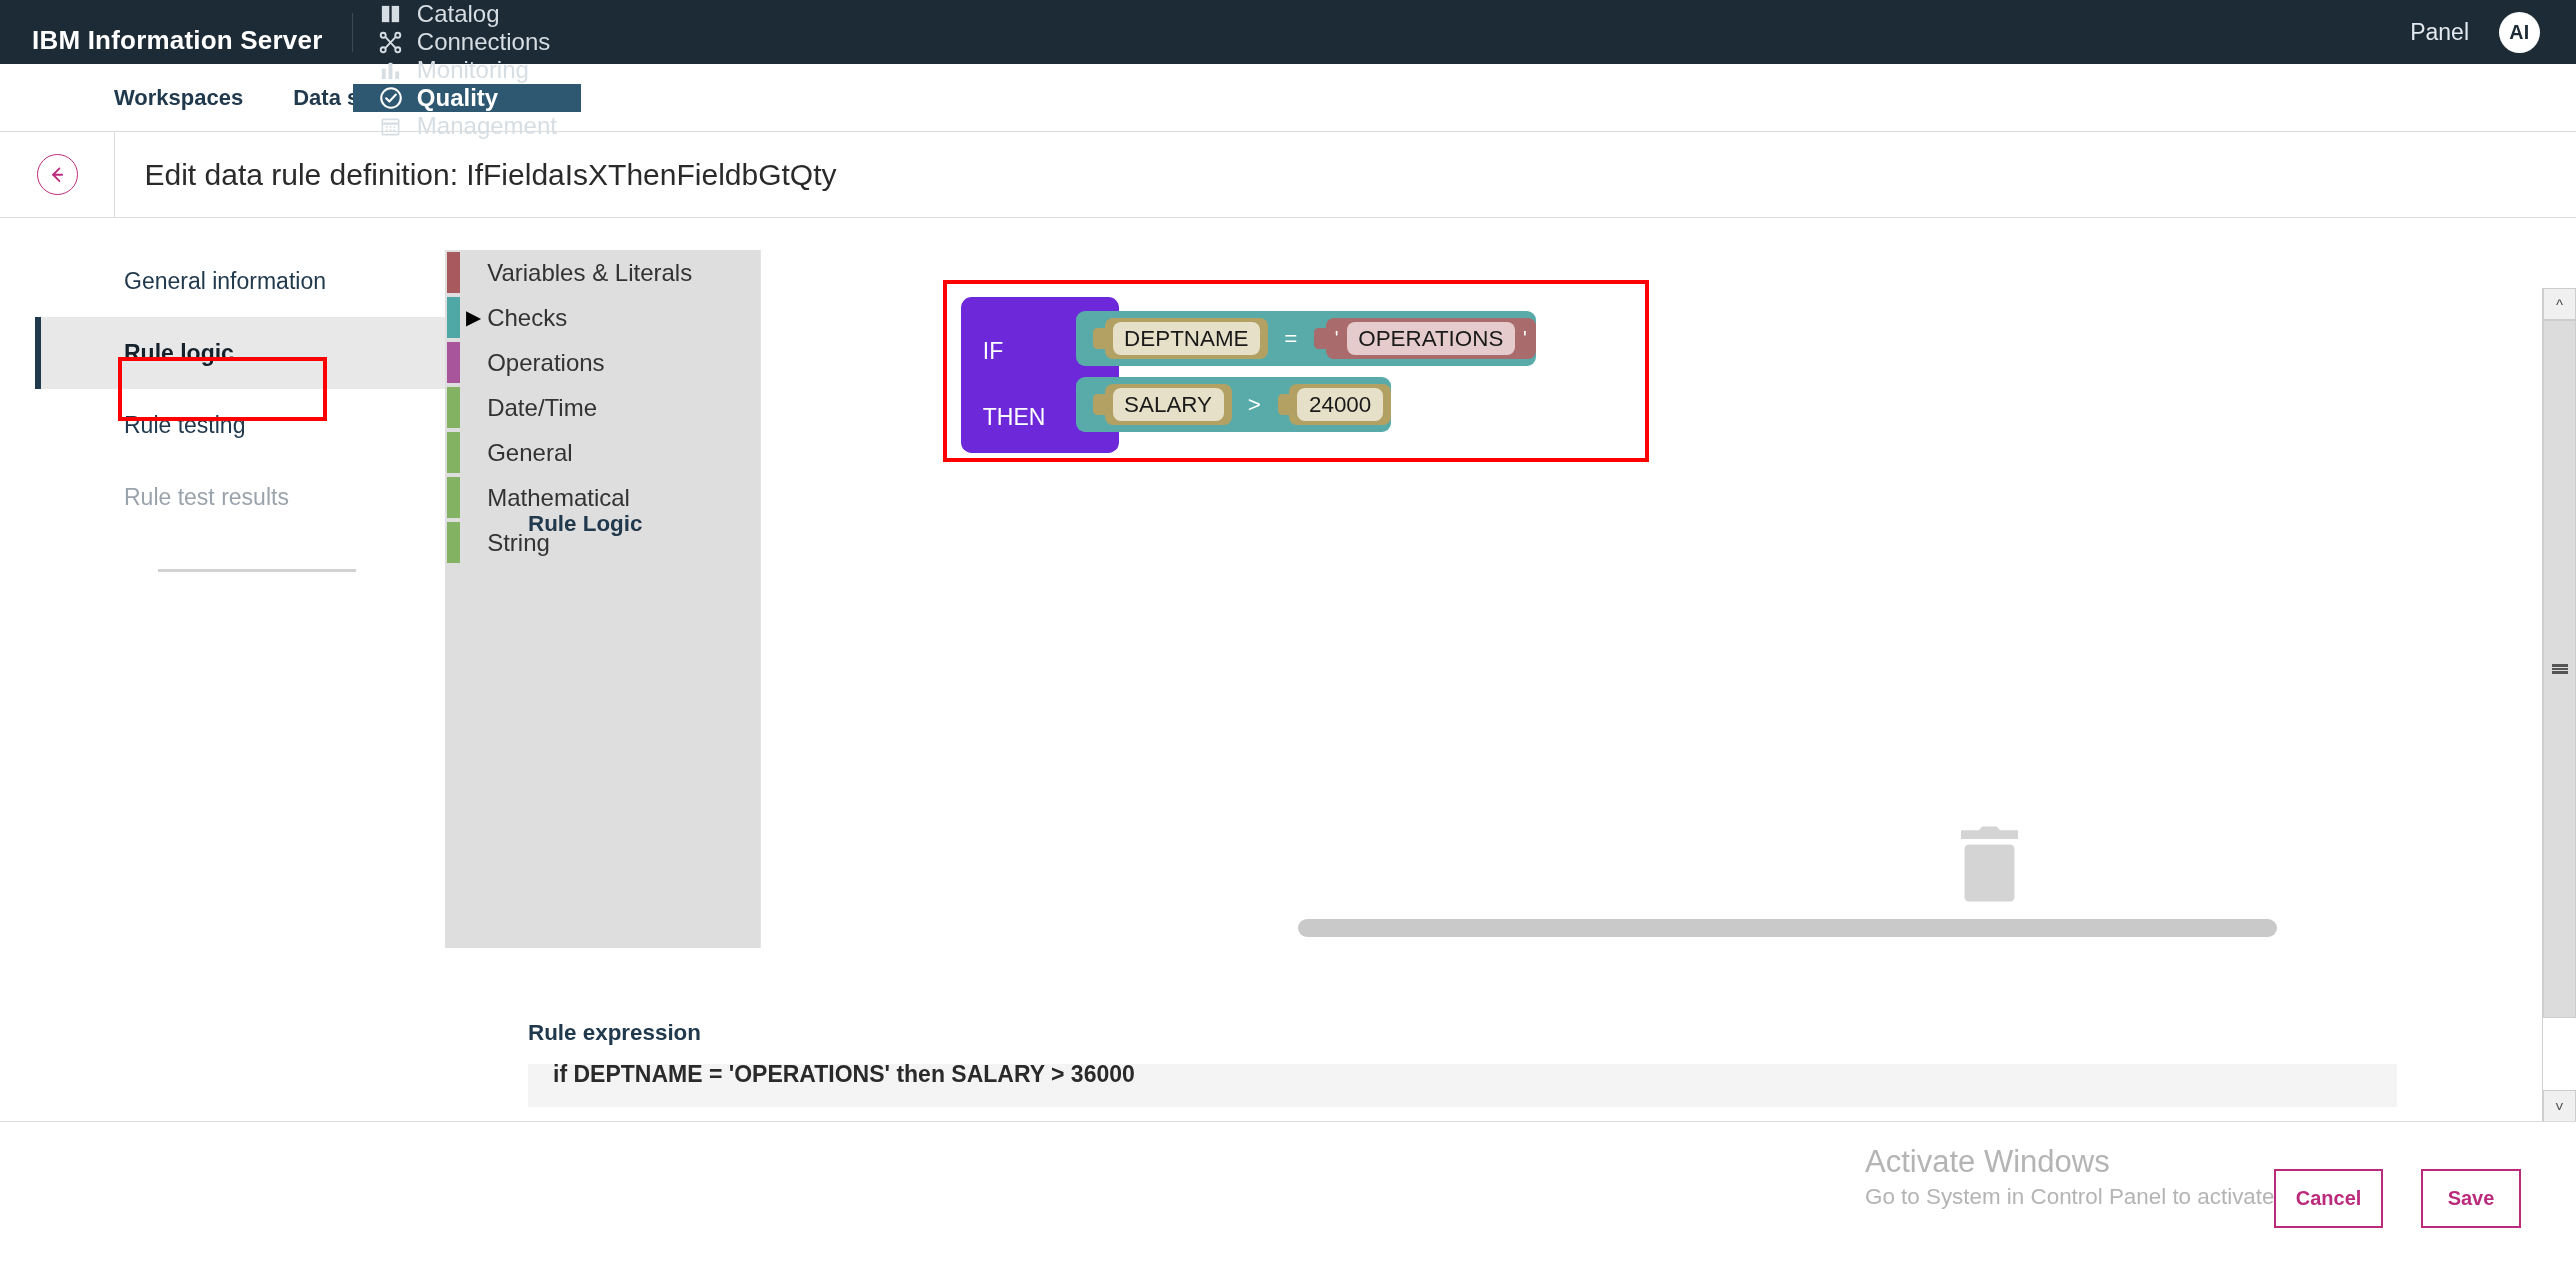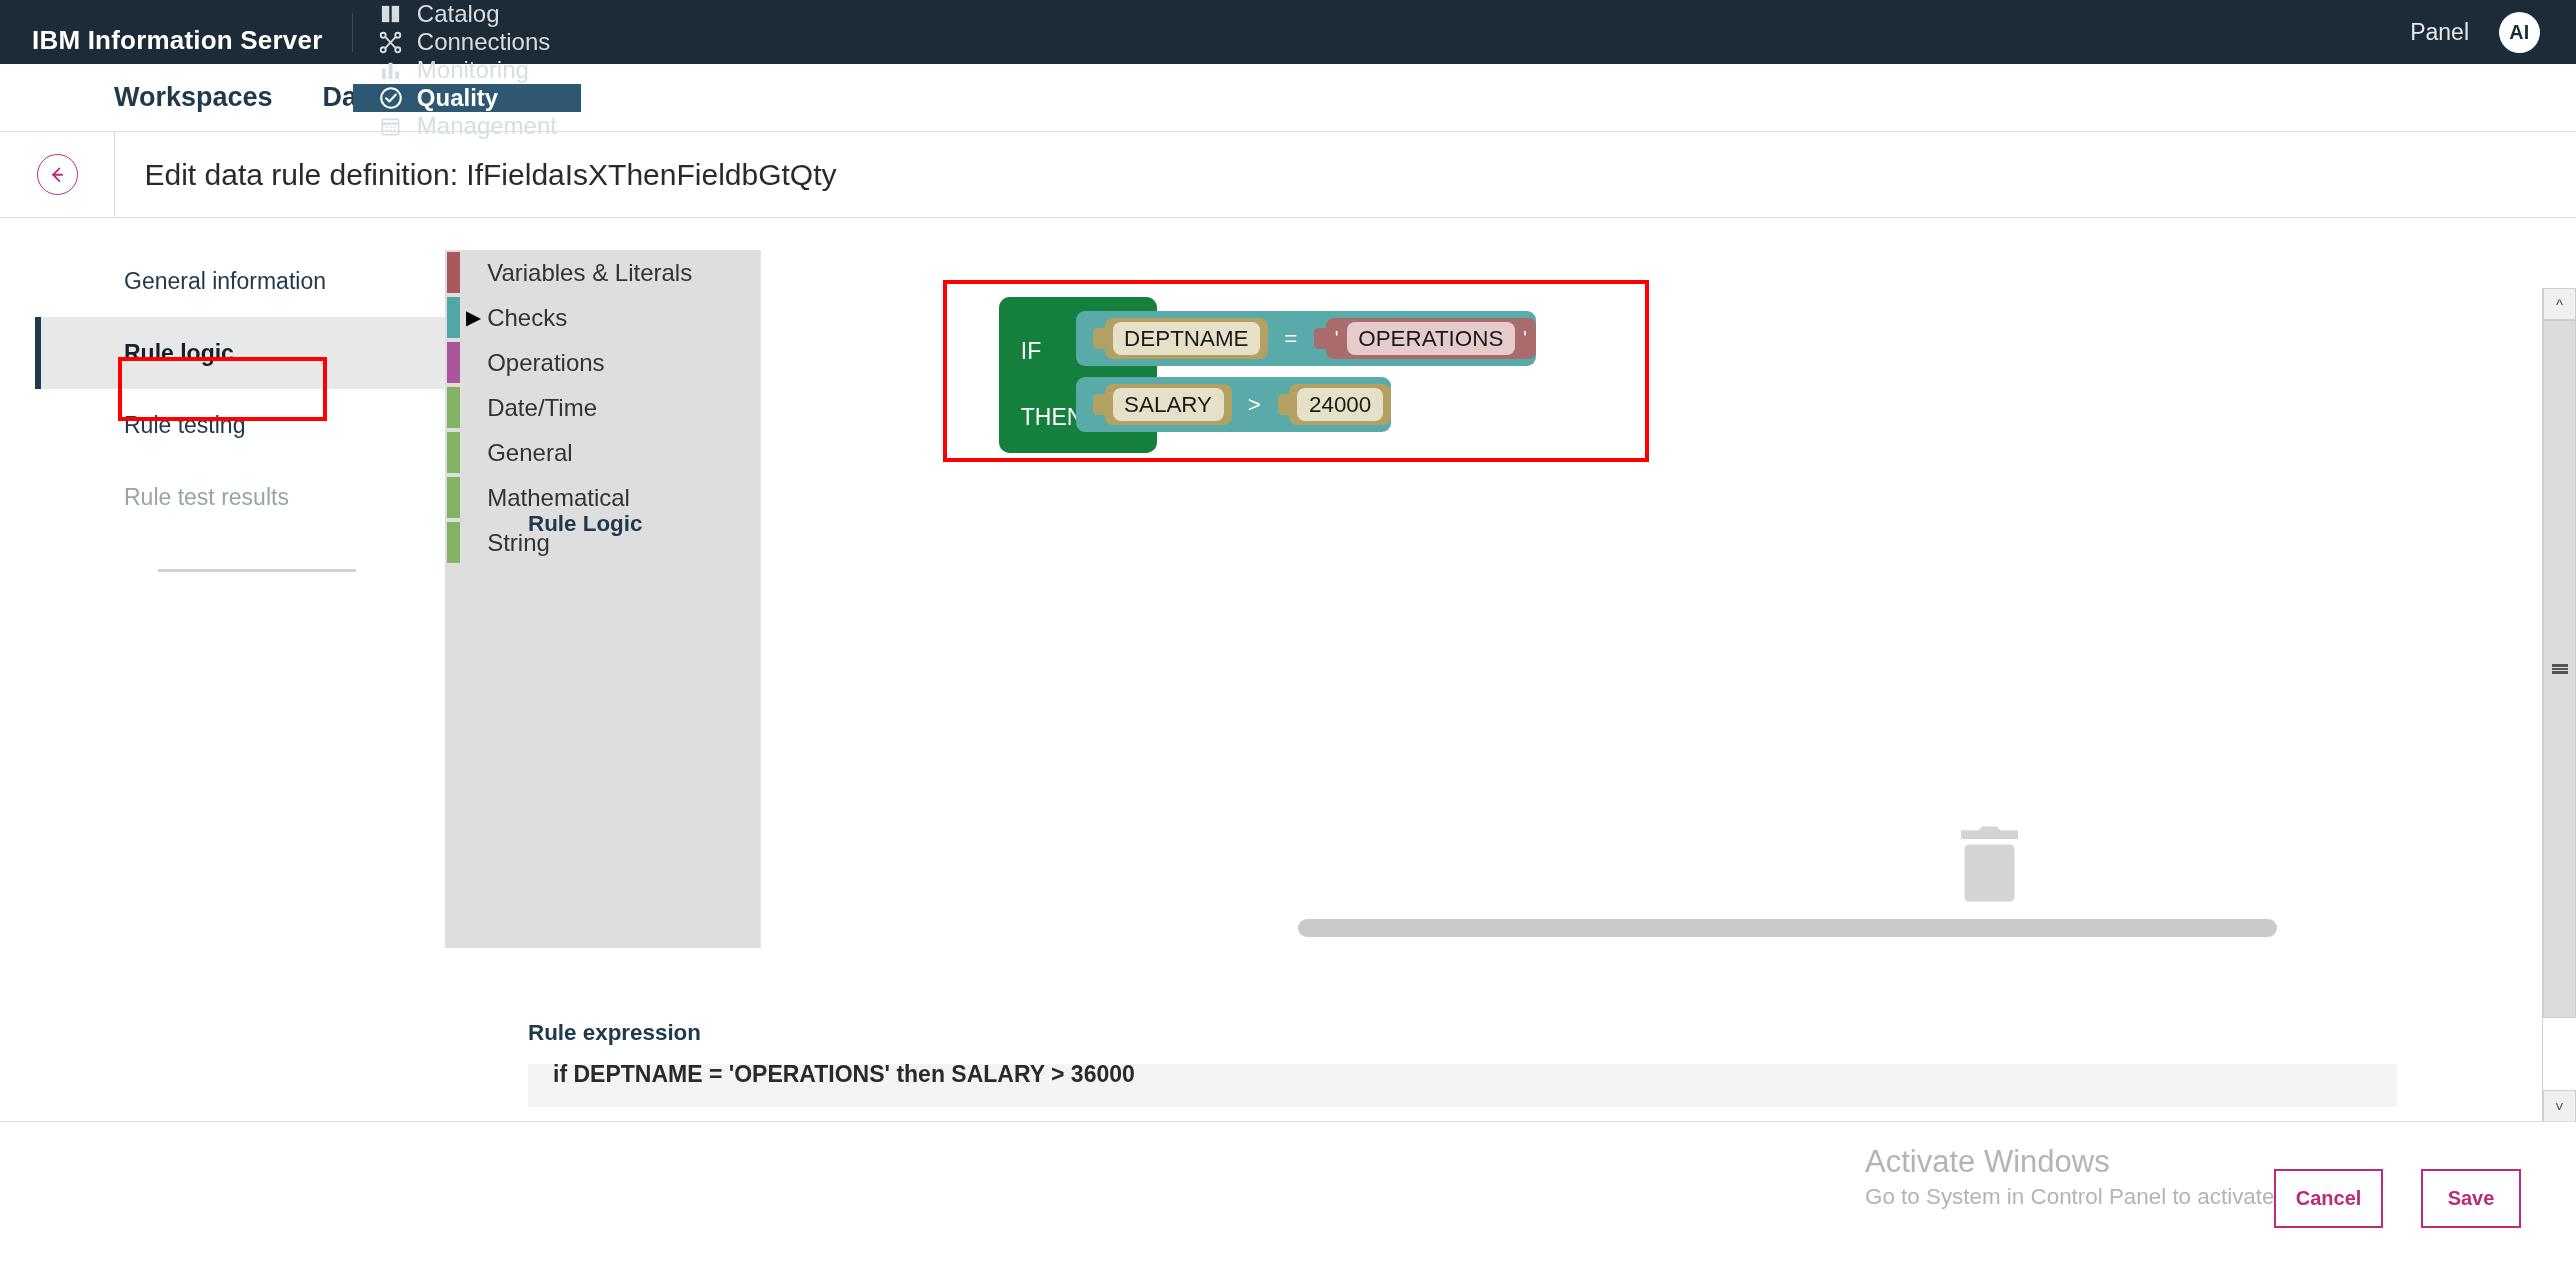--- a/index.html
+++ b/index.html
@@ -36,21 +36,21 @@
     width: 41px; height: 41px; border-radius: 50%; background: #ffffff;
     color: #1d2b36; font-size: 19.7px; font-weight: bold;
     display: flex; align-items: center; justify-content: center; letter-spacing: 0.4px;
   }
 
   
   .subnav {
     height: 68px; background: #ffffff; display: flex; align-items: center;
     padding-left: 114px; gap: 50px; border-bottom: 0.9px solid #dcdcdc;
   }
-  .subnav-item { font-size: 27px; color: #21394d; font-weight: bold; }
+  .subnav-item { font-size: 22px; color: #21394d; font-weight: bold; }
 
   
   .titlebar {
     height: 86px; display: flex; align-items: center;
     border-bottom: 0.9px solid #dcdcdc; background: #fff;
   }
   .backcell {
     width: 115px; height: 100%; display: flex; align-items: center;
     justify-content: center; border-right: 0.9px solid #dcdcdc;
   }
@@ -106,21 +106,21 @@
     position: relative; border-left: 0.9px solid #e4e4e4;
   }
 
   
   .diagram-box {
     position: absolute; left: 182px; top: 30px; width: 706px; height: 182px;
     border: 4.5px solid #ff0000; background: #fff;
   }
   .ifthen {
     position: absolute; left: 14.3px; top: 12.5px; width: 158px; height: 156px;
-    background: #15803d; border-radius: 10.7px; margin-left: 38px;
+    background: #6d28d9; border-radius: 10.7px;
   }
   .ifthen-lbl {
     position: absolute; left: 21.5px; color: #ffffff; font-size: 23px;
   }
   .ifthen-lbl.l1 { top: 41px; }
   .ifthen-lbl.l2 { top: 107px; }
 
   .checkblk {
     position: absolute; background: #58aba9; border-radius: 9px; height: 55px;
     display: flex; align-items: center; padding-left: 16px; gap: 12.5px;

